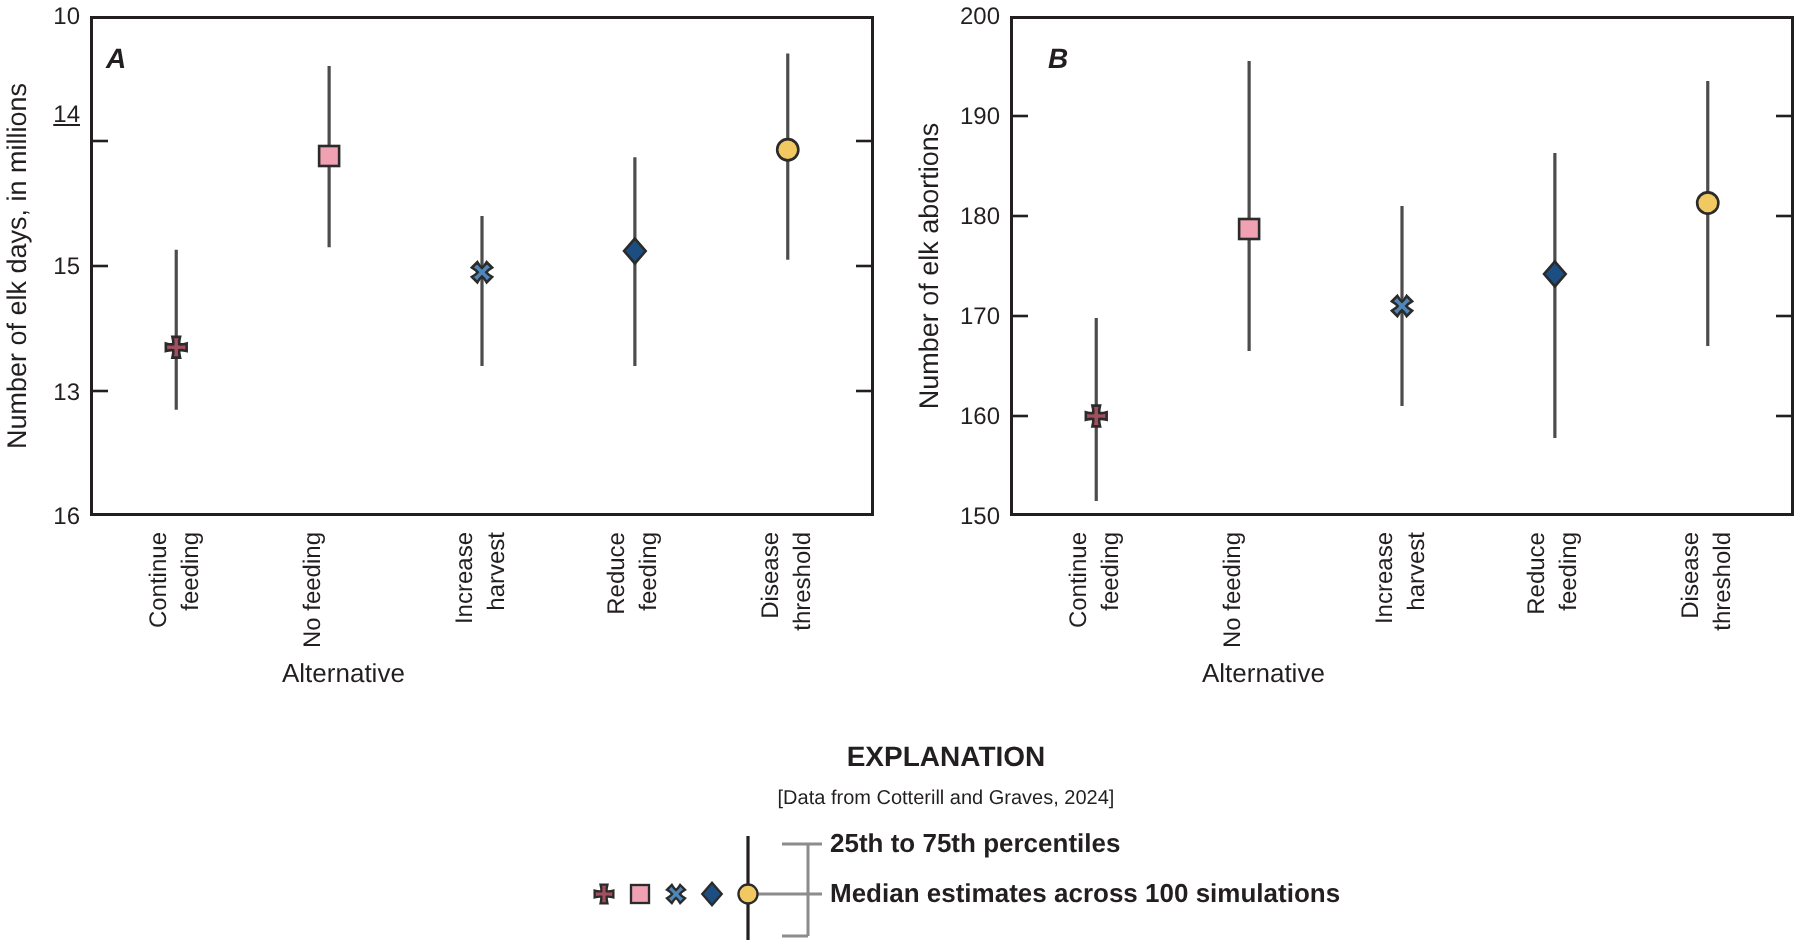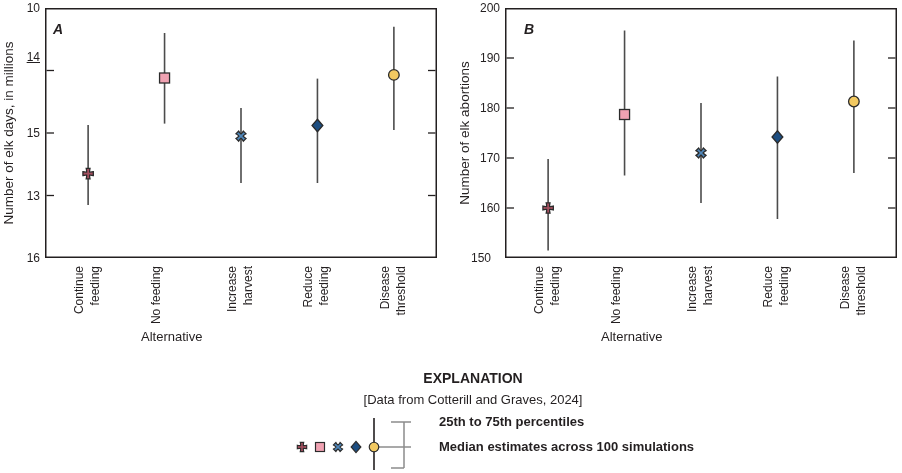--- a/index.html
+++ b/index.html
@@ -10,23 +10,23 @@
   .panel-letter{position:absolute;font-style:italic;font-weight:bold;font-size:14px;}
   .ylabel{position:absolute;transform:rotate(-90deg);text-align:center;
           font-size:13.5px;height:18px;line-height:18px;}
   .ytick{position:absolute;width:38px;text-align:right;font-size:12px;line-height:16px;}
   .xtick{position:absolute;width:90px;height:34px;transform:rotate(-90deg);
          text-align:right;font-size:12px;line-height:16px;white-space:pre-line;}
   .xtitle{position:absolute;width:200px;text-align:left;font-size:13px;top:329px;}
   .exp-title{position:absolute;left:323px;top:369px;width:300px;text-align:center;
              font-weight:bold;font-size:14px;line-height:18px;}
   .exp-note{position:absolute;left:323px;top:392px;width:300px;text-align:center;
-            font-size:13px;line-height:16px;}
+            font-size:10px;line-height:16px;}
   .legend-gfx{position:absolute;left:290px;top:410px;}
-  .exp-p{position:absolute;left:415px;font-weight:bold;font-size:13px;line-height:16px;margin-left:24px;}
+  .exp-p{position:absolute;left:415px;font-weight:bold;font-size:13px;line-height:16px;}
 </style>
 </head>
 <body>
 
 <div class="figure">
 
   <section class="panel">
     <div class="ylabel" style="left:-121px;top:124px;width:260px;">Number of elk days, in millions</div>
     <svg class="plot" width="392" height="250" style="left:45px;top:8px;">
         <rect x="0.75" y="0.75" width="390.5" height="248.5" fill="none" stroke="#231f20" stroke-width="1.5"></rect>
@@ -103,21 +103,21 @@
         </g>
         <g transform="translate(272.44,129.00000000000006)">
           <path d="M0,-6.2 L5.4,0 L0,6.2 L-5.4,0 Z" fill="#1d4e81" stroke="#2b2b2b" stroke-width="1.3"></path>
         </g>
         <g transform="translate(348.88,93.49999999999994)">
           <circle r="5.3" fill="#f2c961" stroke="#2b2b2b" stroke-width="1.3"></circle>
         </g>
       </svg>
     <div class="panel-letter" style="left:524px;top:21px;">B</div>
     <div class="xtitle" style="left:601px;">Alternative</div>
-  <div class="ytick" style="left: 462px; top: 250px; text-align: center;">150</div>
+  <div class="ytick" style="left: 462px; top: 250px;">150</div>
       <div class="ytick" style="left: 462px; top: 200px; text-align: right;">160</div>
       <div class="ytick" style="left: 462px; top: 150px;">170</div>
       <div class="ytick" style="left: 462px; top: 100px;">180</div>
       <div class="ytick" style="left: 462px; top: 50px;">190</div>
       <div class="ytick" style="left: 462px; top: 0px;">200</div>
       <div class="xtick" style="left: 503.12px; top: 294px;">Continue
 feeding</div>
       <div class="xtick" style="left: 579.56px; top: 294px;">No feeding</div>
       <div class="xtick" style="left: 656px; top: 294px;">Increase
 harvest</div>

